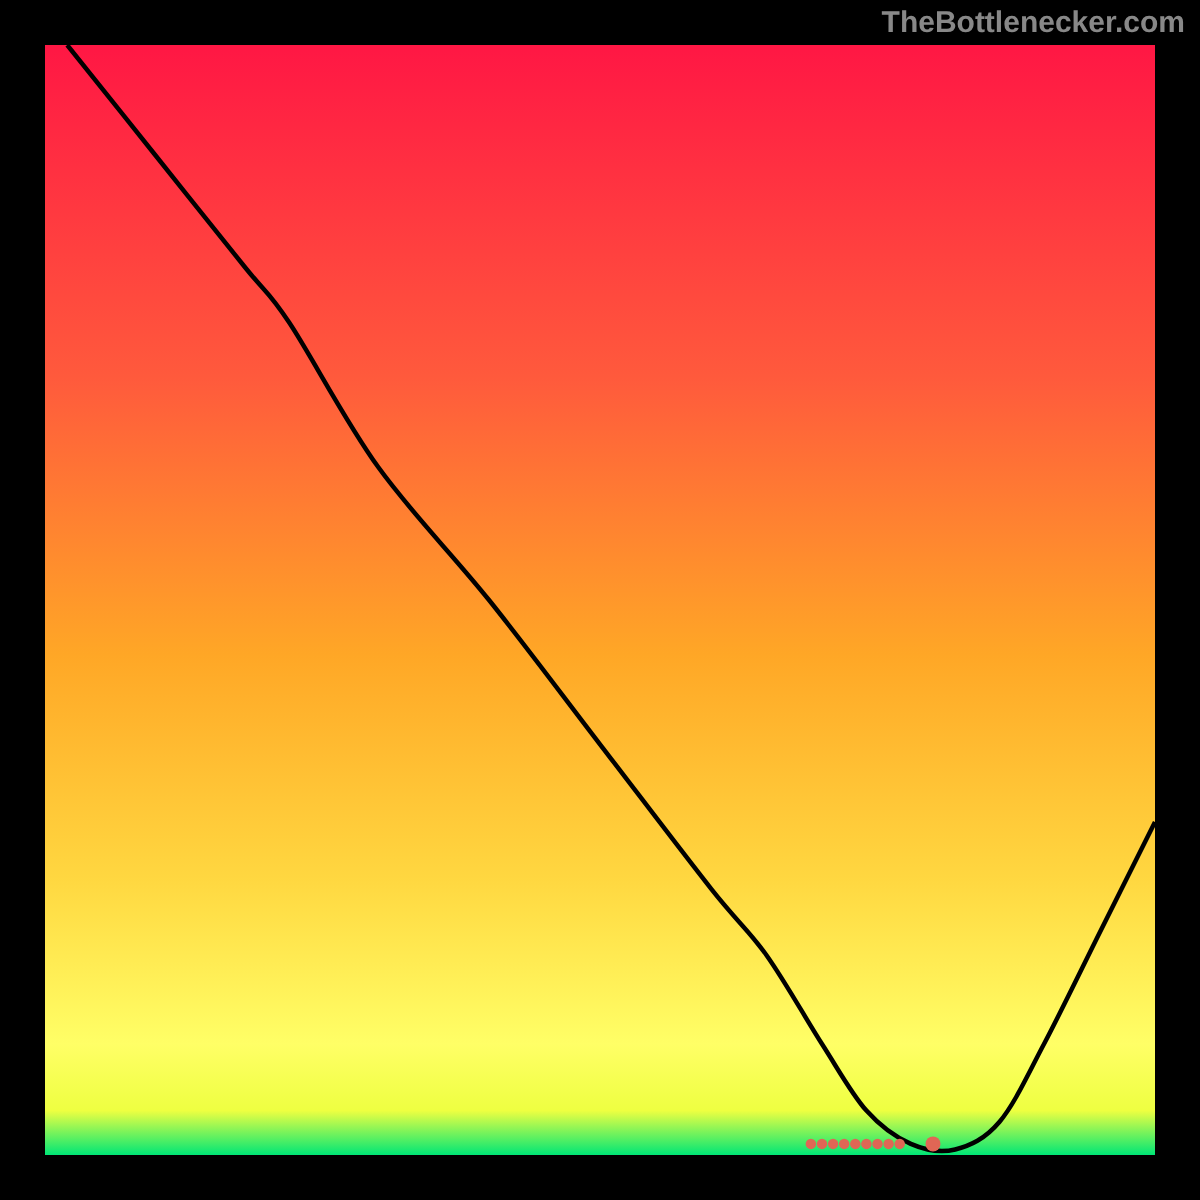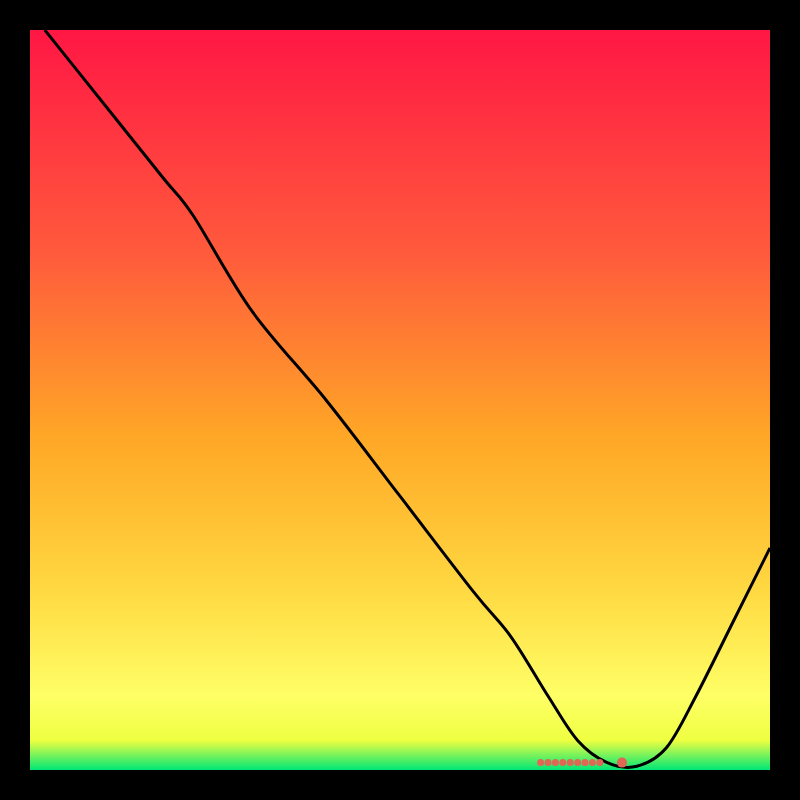--- a/index.html
+++ b/index.html
@@ -45,20 +45,21 @@
     left: 0;
     top: 0;
     width: 100%;
     height: 100%;
   }
 </style>
 </head>
 <body>
 
 <div class="container">
+  <div class="watermark">TheBottlenecker.com</div>
 
   <div class="plot-area">
     <svg class="gradient-bg" viewBox="0 0 740 740" preserveAspectRatio="none">
       <defs>
         <linearGradient id="bg-grad" x1="0%" y1="0%" x2="0%" y2="100%">
         <stop offset="0%" stop-color="#ff1744"></stop>
             <stop offset="30%" stop-color="#ff5a3c"></stop>
             <stop offset="55%" stop-color="#ffa726"></stop>
             <stop offset="75%" stop-color="#ffd740"></stop>
             <stop offset="90%" stop-color="#ffff66"></stop>

